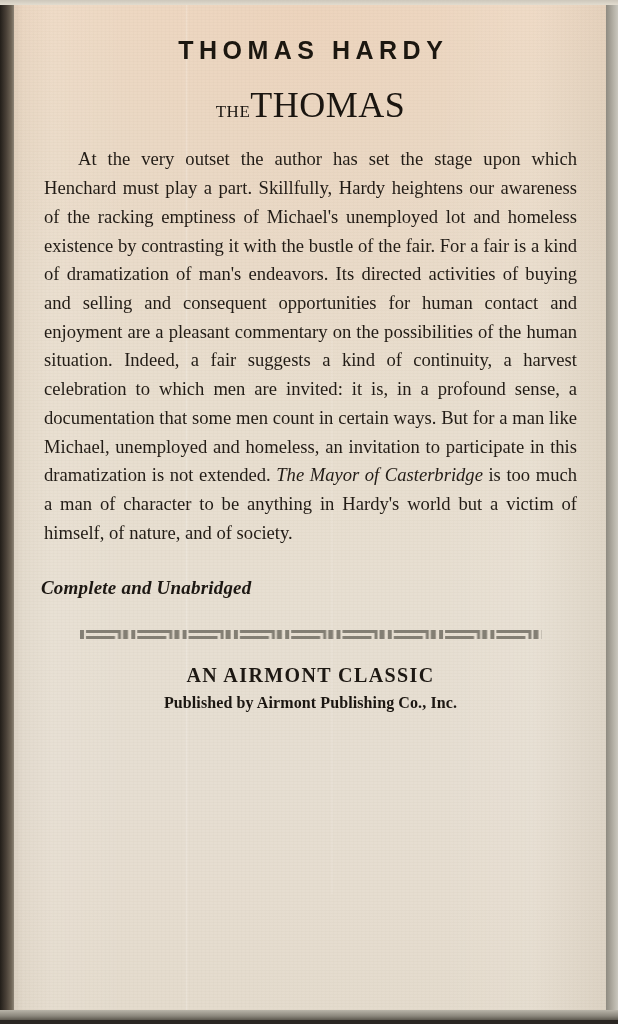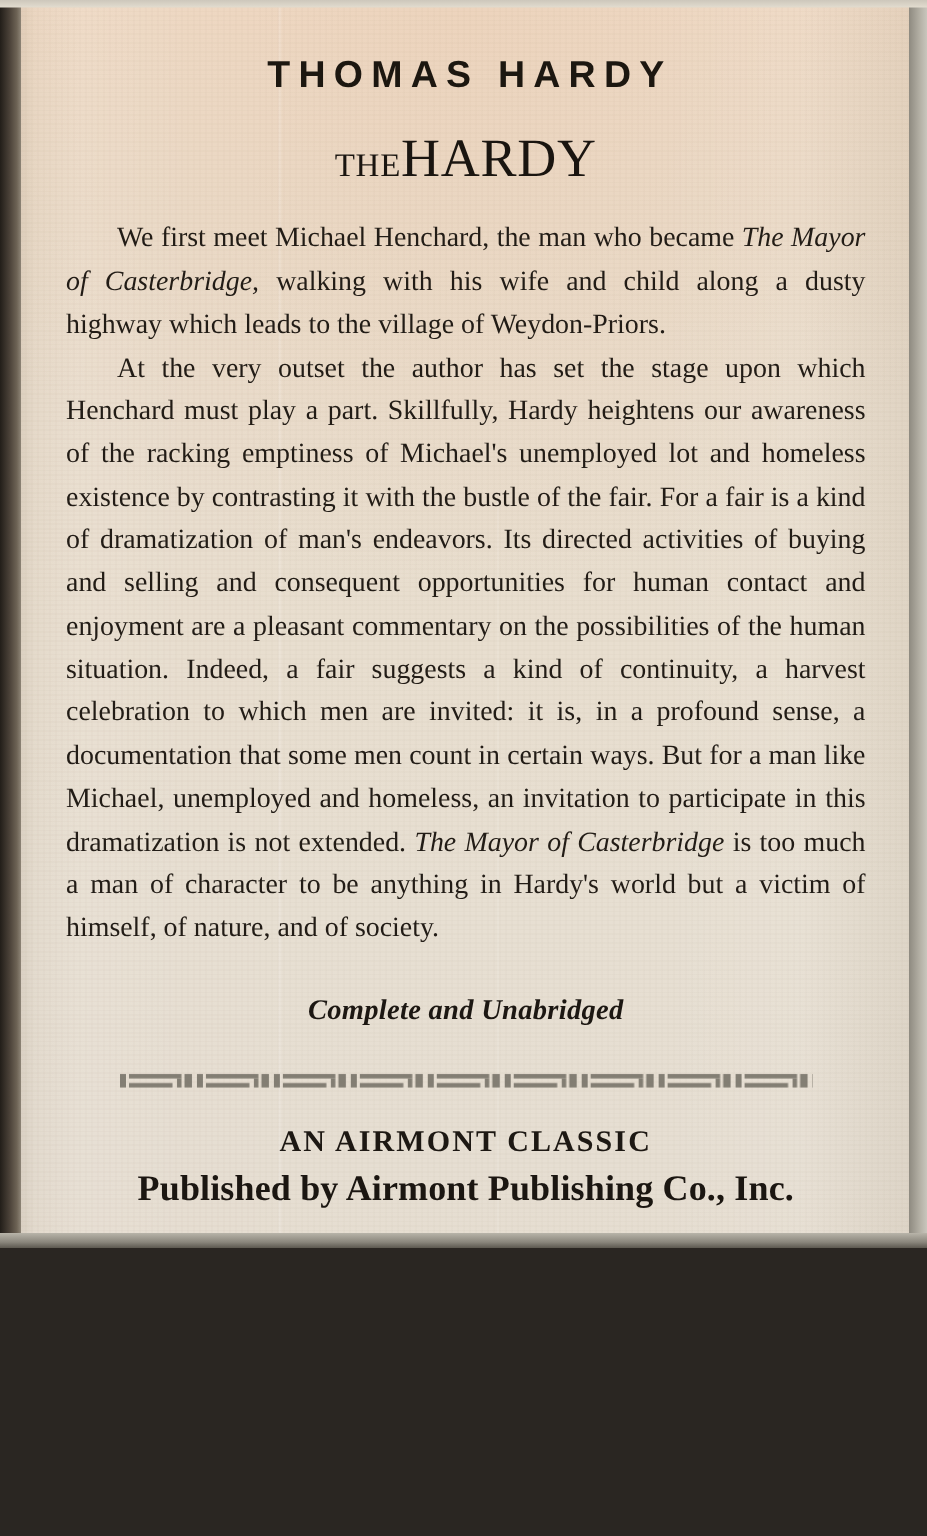--- a/index.html
+++ b/index.html
@@ -8,21 +8,21 @@
   html, body {
     width: 618px;
     height: 1024px;
     overflow: hidden;
     background: #2a2622;
   }
 
   #photo {
     position: relative;
     width: 618px;
-    height: 832px;
+    height: 1020px;
     background: #22c55e;
     overflow: hidden;
   }
 
   
   .scan-edge-left {
     position: absolute;
     left: 0; top: 0;
     width: 14px; height: 1024px;
     background: linear-gradient(90deg,#221e19 0%, #4a4138 45%, #6d6355 80%, #8d8476 100%);
@@ -142,21 +142,21 @@
     font-family: "Liberation Serif", serif;
     color: #1a1510;
     margin-top: 22px;
   }
   .title-line {
     display: block;
     line-height: 1.04;
     white-space: nowrap;
   }
   .title-small {
-    font-size: 22px;
+    font-size: 17px;
     letter-spacing: 0.5px;
   }
   .title-big {
     font-size: 36px;
     letter-spacing: 0.5px;
   }
   .title-line-2 { margin-top: 5px; }
 
   .body-copy {
     margin-top: 21px;
@@ -166,21 +166,20 @@
     text-align: justify;
     color: #221c16;
     padding: 0 3px;
   }
   .body-copy p { text-indent: 34px; }
   .body-copy p + p { margin-top: 0; font-family: Liberation Serif, serif; }
   .body-copy i { font-style: italic; }
 
   .tagline {
     margin-top: 29px;
-    text-align: center;
     font-family: "Liberation Serif", serif;
     font-style: italic;
     font-weight: bold;
     font-size: 19px;
     color: #1c1712;
     letter-spacing: 0.2px;
   }
 
   
   .ornament {
@@ -198,21 +197,21 @@
     font-weight: bold;
     font-size: 20px;
     letter-spacing: 1.4px;
     color: #1d1813;
   }
   .publisher {
     margin-top: 7px;
     text-align: center;
     font-family: "Liberation Serif", serif;
     font-weight: bold;
-    font-size: 24px;
+    font-size: 16px;
     letter-spacing: 0.1px;
     color: #1b1611;
   }
 </style>
 </head>
 <body>
 
 <div id="photo">
 
   <div class="scan-edge-top"></div>
@@ -226,26 +225,25 @@
     <div class="paper-crease"></div>
     <div class="paper-crease2"></div>
     <div class="paper-grain"></div>
 
     <div class="content">
 
       <div class="author">THOMAS HARDY</div>
 
       <div class="title-block">
         <span class="title-line">
-          <span class="title-small">THE</span><span class="title-big">HARDY</span>
+          <span class="title-small">THE</span><span class="title-big">THOMAS</span>
         </span>
       </div>
 
       <div class="body-copy">
-        <p><span>We first meet Michael Henchard, the man who became </span><i>The Mayor of Casterbridge,</i><span> walking with his wife and child along a dusty highway which leads to the village of Weydon-Priors.</span></p>
         <p><span>At the very outset the author has set the stage upon which Henchard must play a part. Skillfully, Hardy heightens our awareness of the racking emptiness of Michael's unemployed lot and homeless existence by contrasting it with the bustle of the fair. For a fair is a kind of dramatization of man's endeavors. Its directed activities of buying and selling and consequent opportunities for human contact and enjoyment are a pleasant commentary on the possibilities of the human situation. Indeed, a fair suggests a kind of continuity, a harvest celebration to which men are invited: it is, in a profound sense, a documentation that some men count in certain ways. But for a man like Michael, unemployed and homeless, an invitation to participate in this dramatization is not extended. </span><i>The Mayor of Casterbridge</i><span> is too much a man of character to be anything in Hardy's world but a victim of himself, of nature, and of society.</span></p>
       </div>
 
       <div class="tagline">Complete and Unabridged</div>
 
       <svg class="ornament" viewBox="0 0 462 13" preserveAspectRatio="none">
         <defs>
           <pattern id="meander" x="0" y="0" width="51.3" height="13" patternUnits="userSpaceOnUse">
             <g fill="#6e6a60">
               <rect x="0" y="2" width="4" height="9"></rect>

